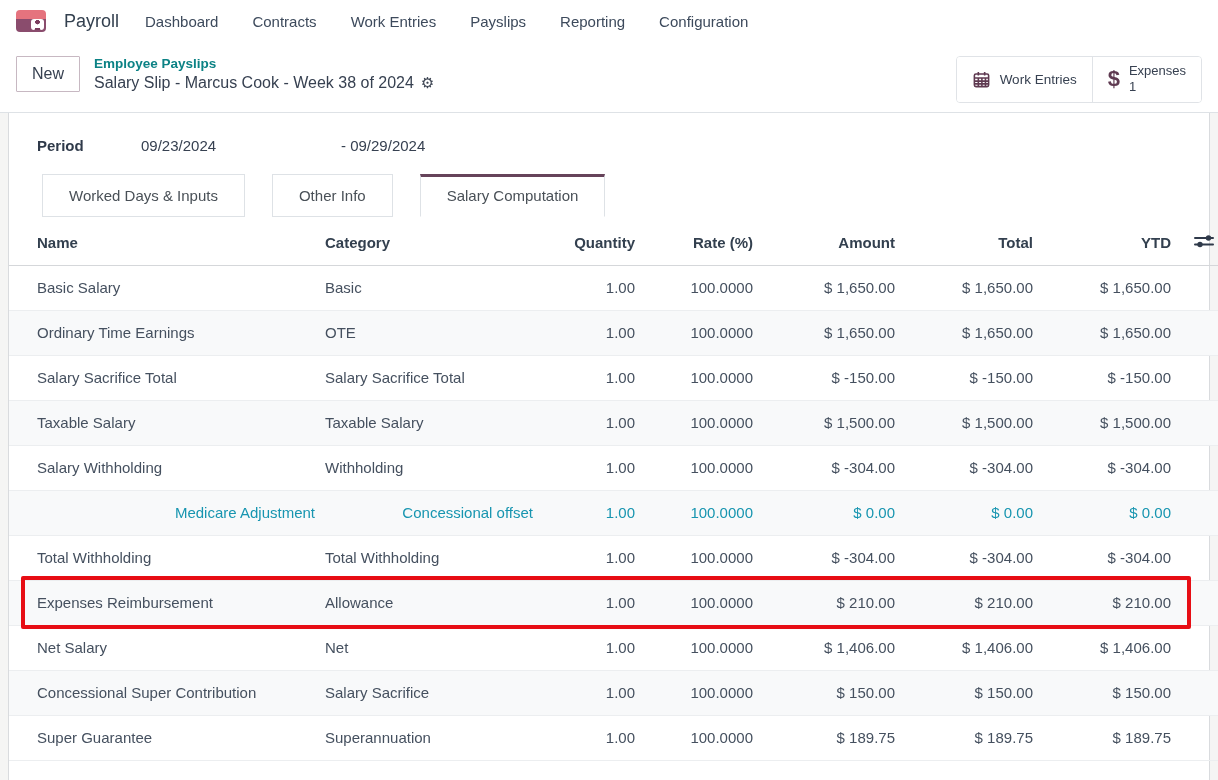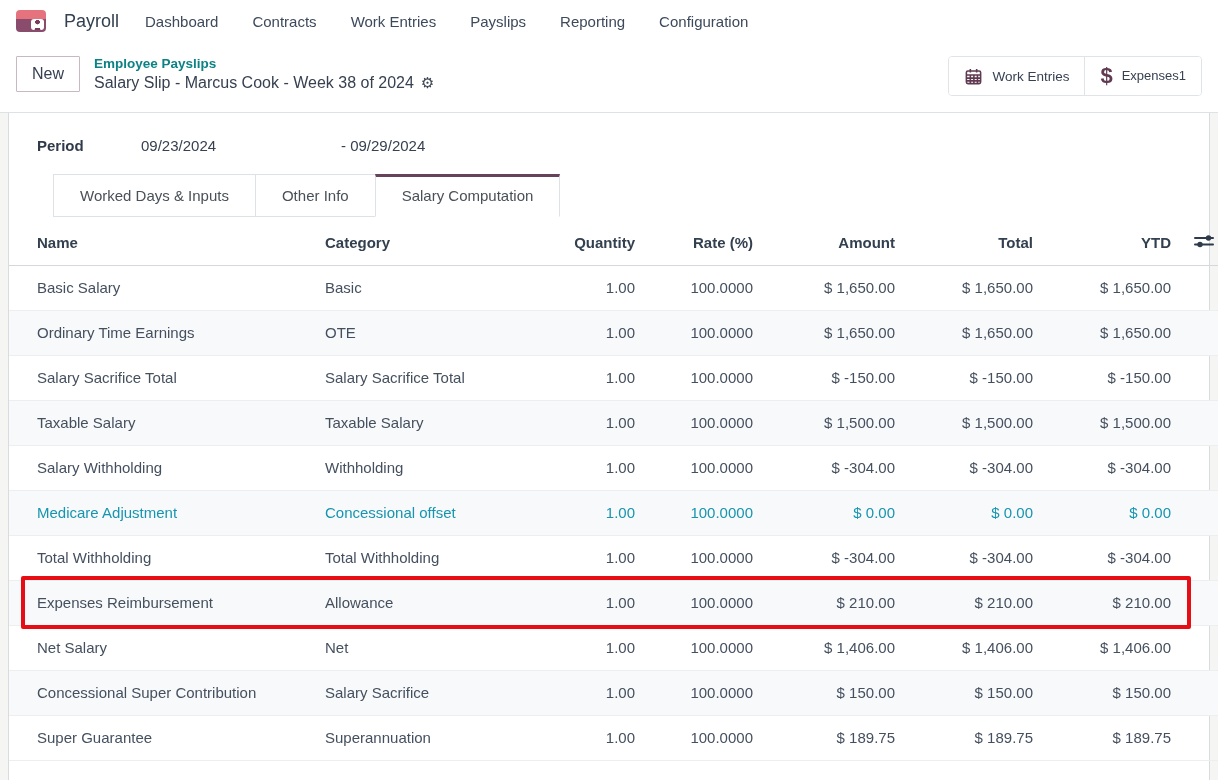--- a/index.html
+++ b/index.html
@@ -32,36 +32,36 @@
   .crumb-parent { font-size:13.5px; font-weight:700; color:#0c8285; cursor:pointer; }
   .crumb-title { font-size:16px; color:#374151; display:flex; align-items:center; gap:7px; }
   .gear { font-size:15px; color:#3b4351; cursor:pointer; }
   .cpanel-right { display:flex; }
   .btn-group { display:flex; border:1px solid #e0e3e7; border-radius:4px; overflow:hidden; }
   .smartbtn { display:flex; align-items:center; gap:9px; background:#fff; border:none;
     padding:6px 15px; cursor:pointer; font-family:"Liberation Sans", sans-serif; }
   .smartbtn + .smartbtn { border-left:1px solid #e0e3e7; }
   .smartbtn .ico { color:#5f3a51; display:flex; align-items:center; }
   .smartbtn .lbl { font-size:13.5px; color:#374151; }
-  .smartbtn .two-line { display:flex; flex-direction:row; align-items:flex-start;
+  .smartbtn .two-line { display:flex; flex-direction:column; align-items:flex-start;
     font-size:13px; color:#374151; line-height:1.25; }
   .dollar { font-size:22px; font-weight:700; color:#5f3a51; }
 
   
   .content { background:#f5f5f4; height:667px; }
   .sheet { background:#fff; margin:0 8px; height:100%;
     border-left:1px solid #d9dbde; border-right:1px solid #d9dbde; }
 
   .period-row { padding:24px 0 20px 28px; font-size:15px; display:flex; align-items:baseline; }
   .period-label { font-weight:700; color:#2f3a4a; width:104px; }
   .period-start { width:200px; color:#374151; cursor:text; }
   .period-end { color:#374151; cursor:text; }
 
   
-  .tabs { display:flex; margin-left:44px; }
+  .tabs { display:flex; margin-left:33px;gap:28px; }
   .tab { border:1px solid #dee2e6; background:#fff; padding:12px 26px; font-size:15px;
     color:#495057; cursor:pointer; margin-left:-1px; position:relative; }
   .tab:first-child { margin-left:0; }
   .tab.active { border-top:3px solid #66435a; border-bottom:1px solid #fff;
     padding-top:10px; z-index:2; }
 
   
   .table-wrap { position:relative; margin-top:4px; }
   table { width:100%; border-collapse:collapse; table-layout:fixed; font-size:15px; }
   col.c1{width:316px} col.c2{width:218px} col.c3{width:102px} col.c4{width:118px}
@@ -69,21 +69,21 @@
   thead th { height:44px; text-align:left; font-weight:600; color:#33404f;
     border-bottom:1px solid #d5d7da; padding:0 10px 0 0; }
   th.first, td.first { padding-left:28px; }
   th.num, td.num { text-align:right; padding-right:10px; }
   th.iconcol { text-align:center; padding:0; }
   tbody td { height:45px; color:#45505f; padding:0 10px 0 0; overflow:hidden;
     white-space:nowrap; cursor:pointer; }
   tbody tr { border-top:1px solid #eceef0; }
   tbody tr:last-child { border-bottom:1px solid #eceef0; }
   tbody tr:nth-child(even) { background:#f8f9fa; }
-  tr.row-info td { color:#1795b0; }
+  tr.row-info td { color:#1795b0;text-align:right; }
   .sliders-btn { color:#2f3a4a; cursor:pointer; display:inline-flex; align-items:center; }
 
   
   .highlight-box { position:absolute; left:12px; right:18px; top:355px; height:53px;
     border:4px solid #e70d14; border-radius:2px; pointer-events:none; z-index:5; }
 </style>
 </head>
 <body>
 
 <div class="topnav">

